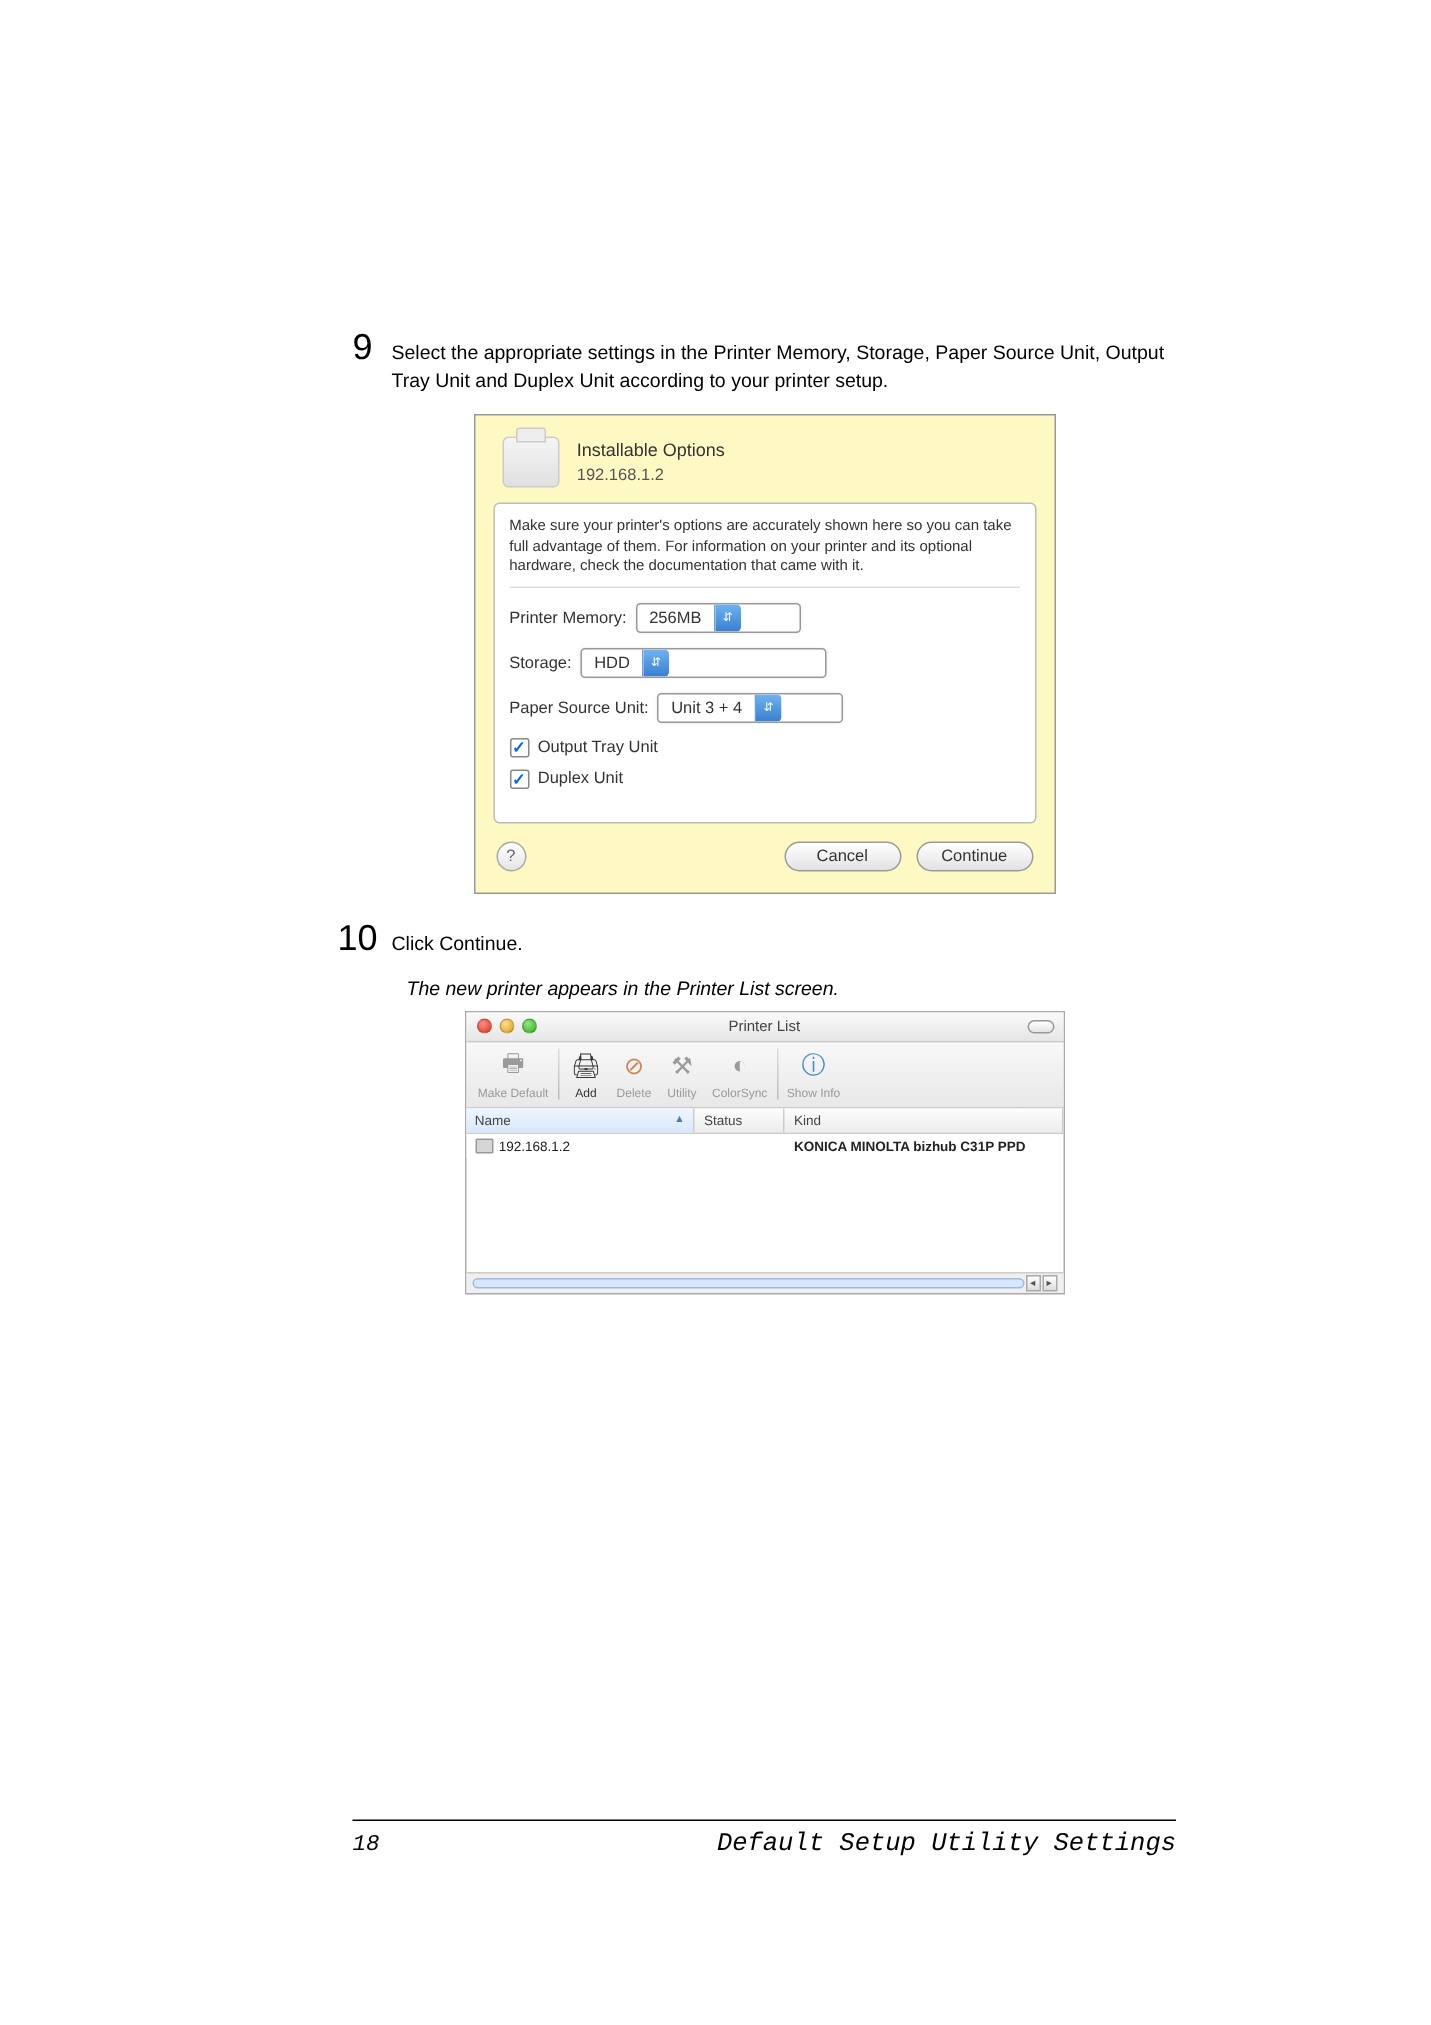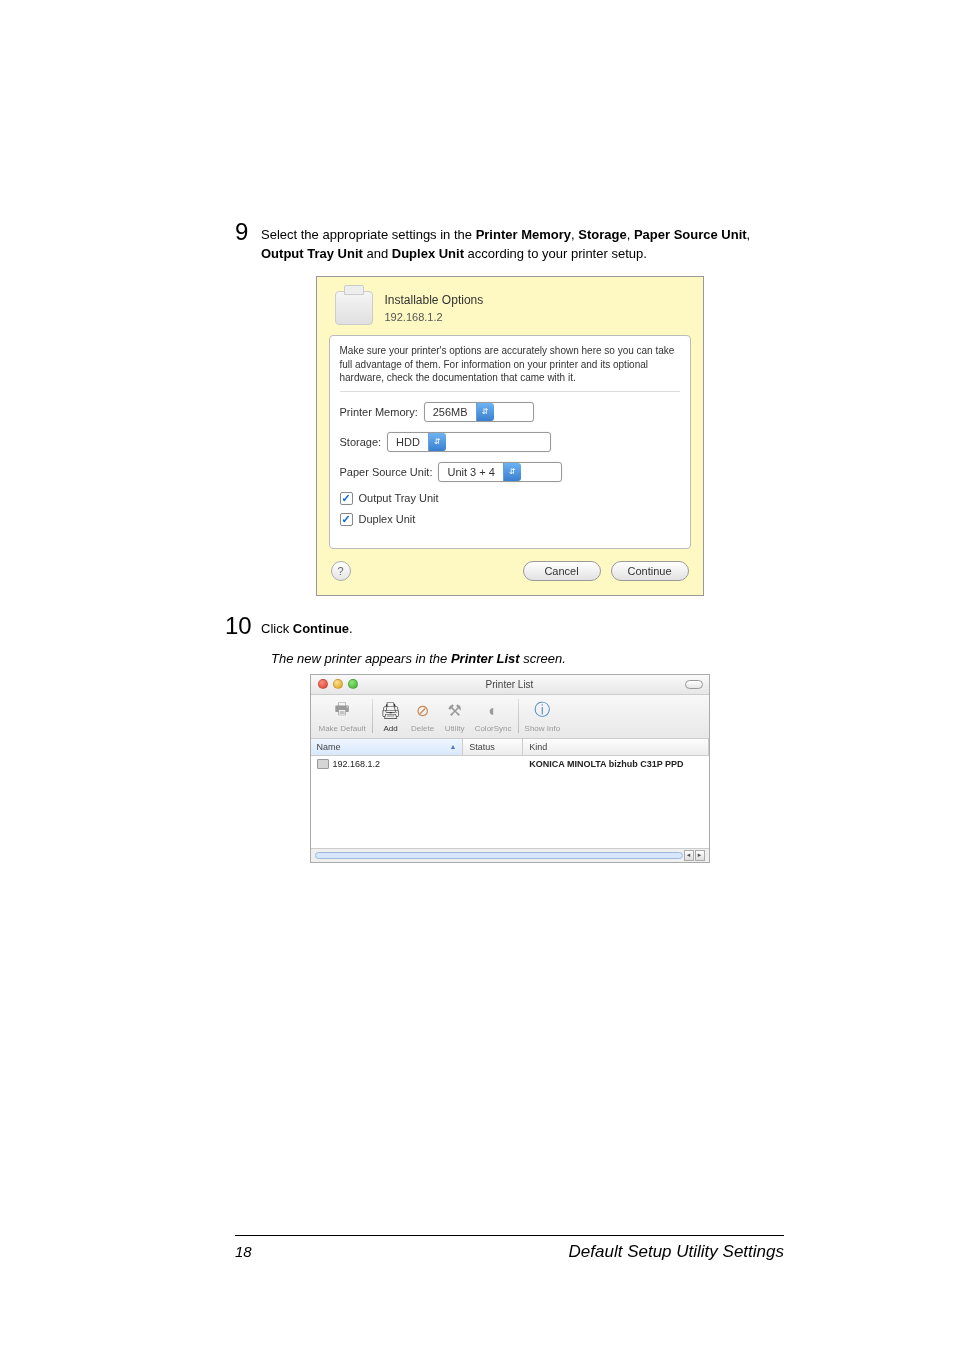--- a/index.html
+++ b/index.html
@@ -24,21 +24,21 @@
       line-height: 1;
     }
     .step-num-10 {
       width: 36px;
     }
     .step-text {
       font-size: 13px;
       line-height: 1.45;
       padding-top: 6px;
     }
-    b { font-weight: bold; }
+    b { font-weight: normal; }
     .dlg {
       width: 388px;
       margin: 8px auto 18px;
       border: 1px solid #999;
       background: #fef9c3;
       font-family: "Lucida Grande", Arial, sans-serif;
       font-size: 11px;
       color: #333;
     }
     .dlg-header {
@@ -288,21 +288,22 @@
       background: linear-gradient(#fff,#ddd);
       border: 1px solid #aaa;
       font-size: 7px;
       display: flex; align-items: center; justify-content: center;
       color: #555;
     }
     .page-footer {
       position: absolute;
       left: 235px;
       right: 170px;
-      bottom: 88px;
+      bottom: 111px;
+      font-family: Liberation Mono, monospace;
     }
     .footer-line {
       border: none;
       border-top: 1px solid #000;
       margin-bottom: 6px;
     }
     .footer-row {
       display: flex;
       justify-content: space-between;
       align-items: baseline;

